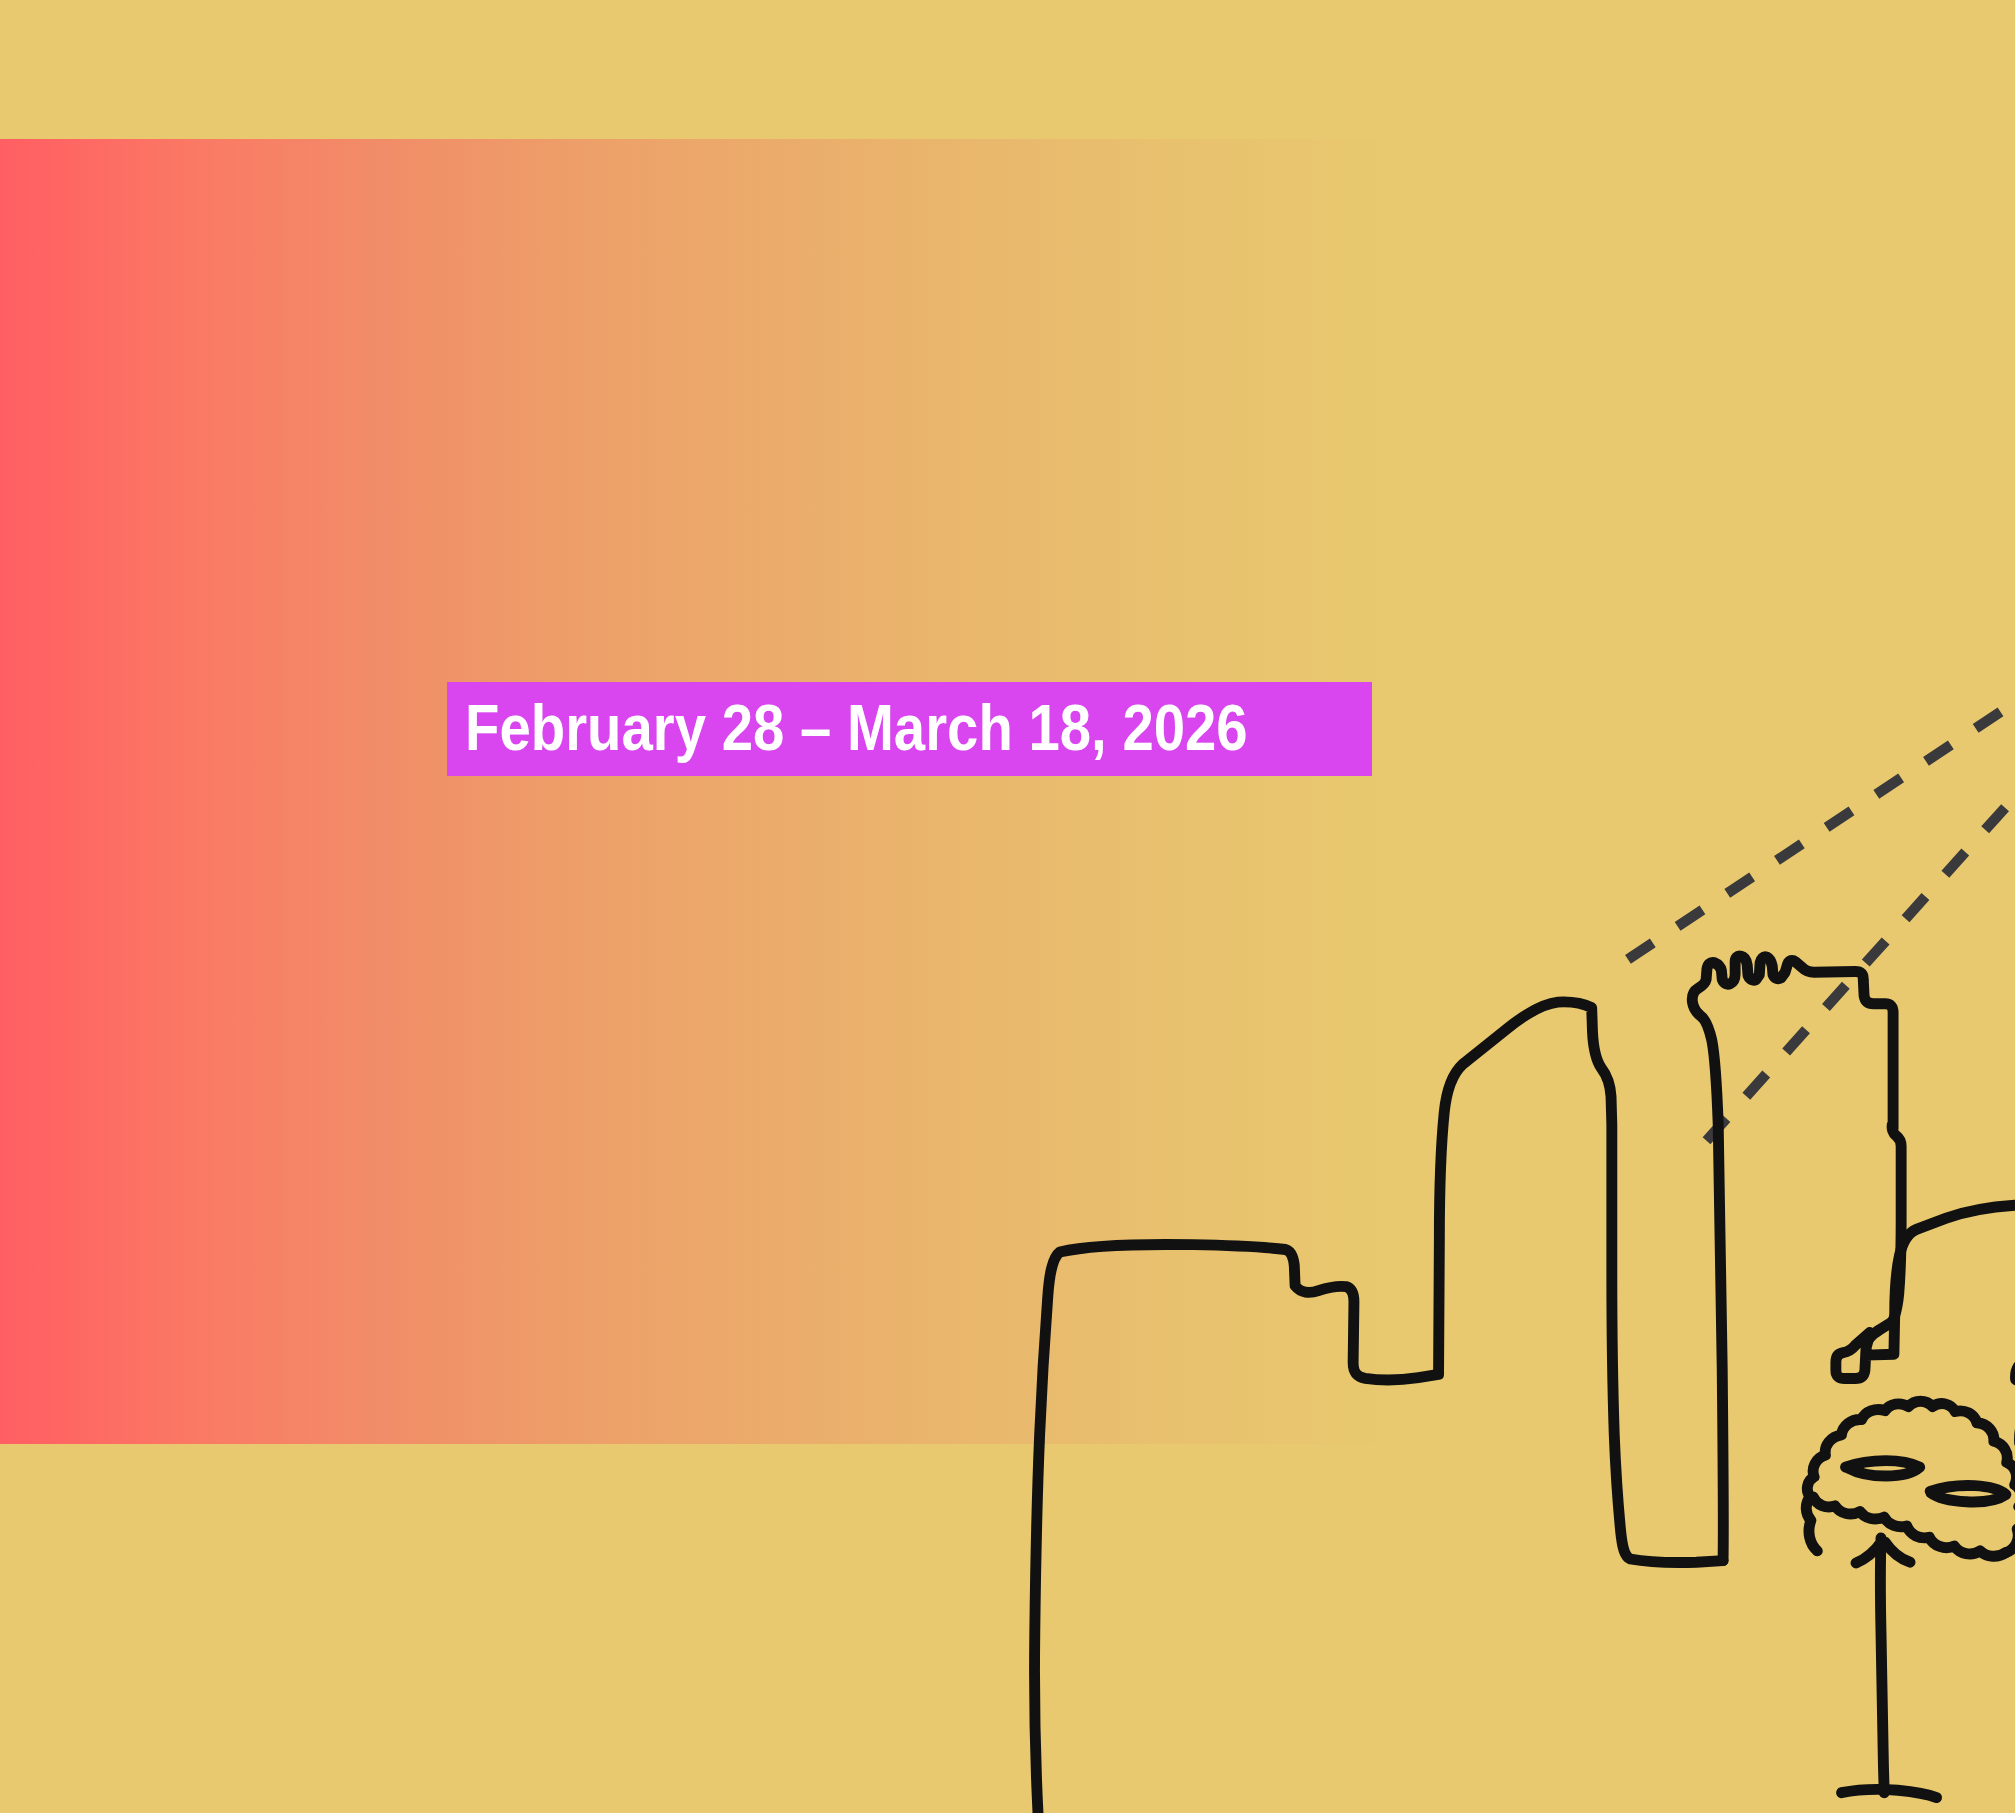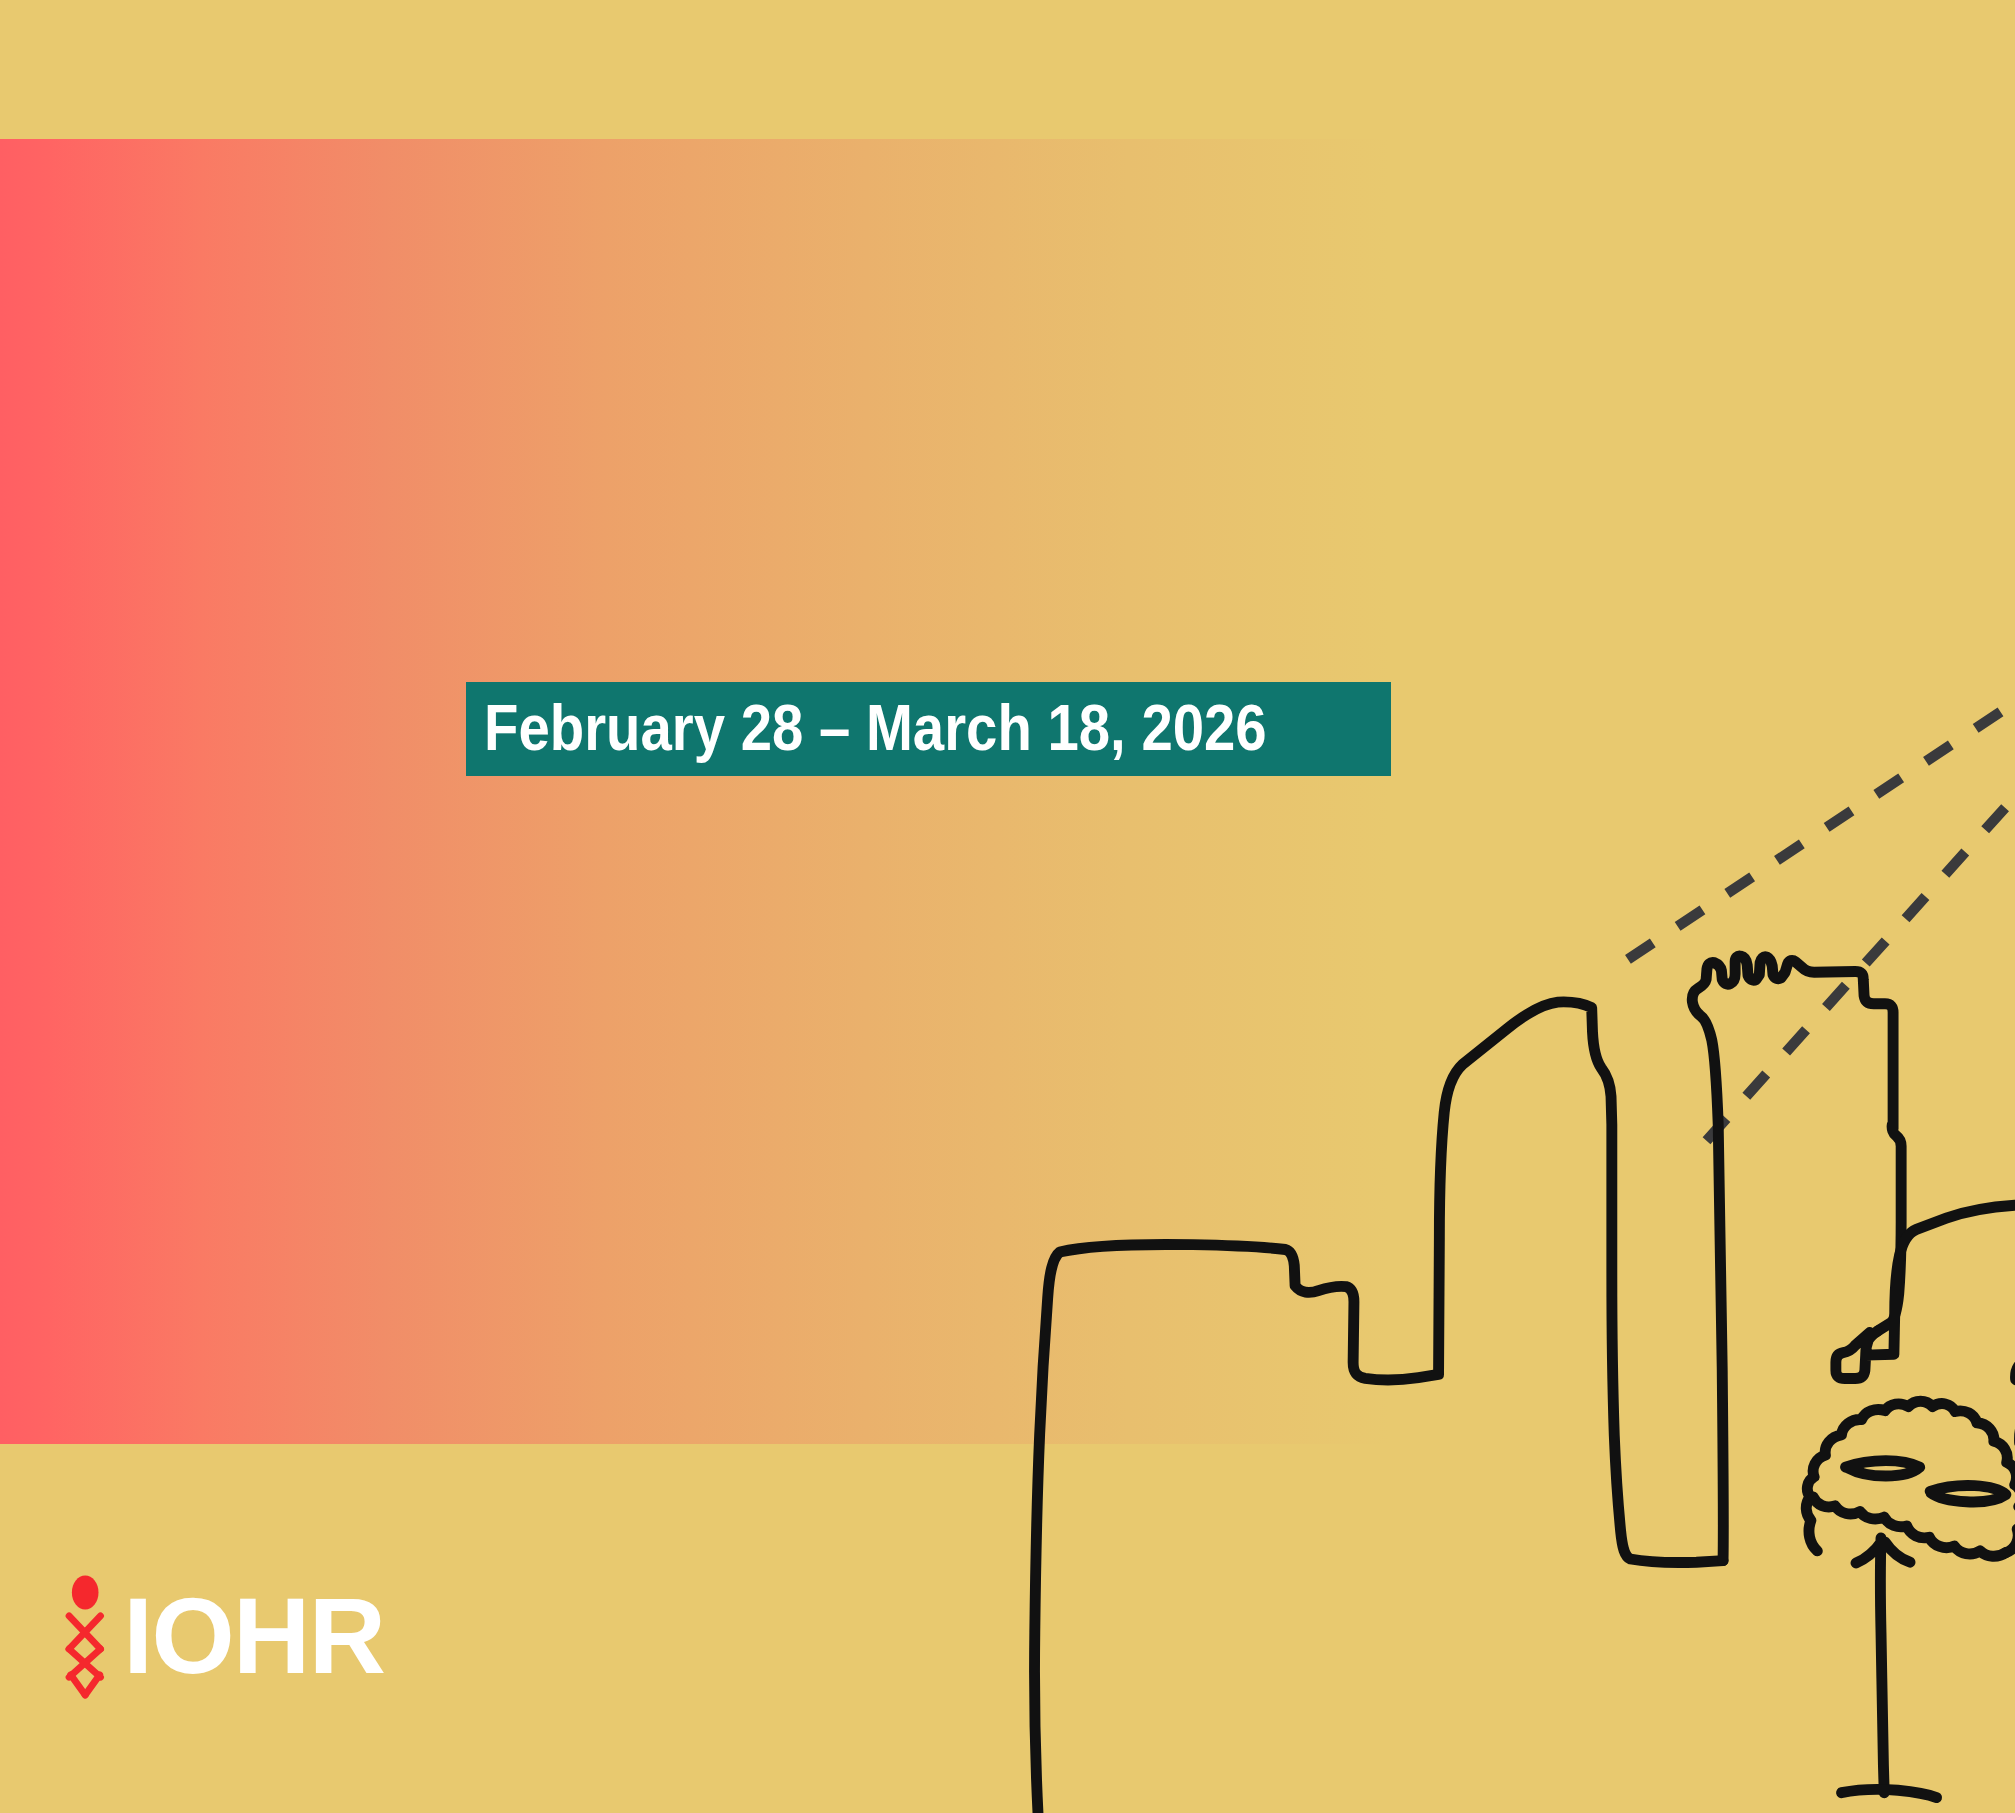--- a/index.html
+++ b/index.html
@@ -57,23 +57,23 @@
   }
   .headline-line-2{
     font-size:124px;
     margin-top:20px;
     margin-left:0px;
   }
 
   
   .date-badge{
     position:absolute;
-    left:466px;
+    left:447px;
     top:682px;
-    background:#0f766e;
+    background:#d946ef;
     padding:13.7px 17.7px 16px 17.7px;
   }
   .date-badge-text{
     color:#FFFFFF;
     font-size:64px;
     font-weight:bold;
     line-height:1;
     white-space:nowrap;
     transform:scaleX(0.88);
     transform-origin:left center;
@@ -659,29 +659,15 @@
         L 6576 3740
       "></path>
     </g>
   </svg>
 
 
   <div class="date-badge">
     <span class="date-badge-text">February 28 – March 18, 2026</span>
   </div>
 
-  <div class="logo">
-    <svg class="logo-mark" viewBox="0 0 128 310" xmlns="http://www.w3.org/2000/svg">
-      <ellipse cx="62" cy="46" rx="33" ry="42" fill="#F5282D"></ellipse>
-      <g stroke="#F5282D" stroke-width="17" stroke-linecap="round" fill="none">
-        <path d="M 22 104 L 100 186"></path>
-        <path d="M 100 104 L 22 186"></path>
-        <path d="M 22 186 L 100 256"></path>
-        <path d="M 100 186 L 22 256"></path>
-        <path d="M 26 250 L 62 300"></path>
-        <path d="M 98 250 L 62 300"></path>
-      </g>
-    </svg>
-    <span class="logo-word">IOHR</span>
-  </div>
 
 </div>
 
 
 </body></html>

